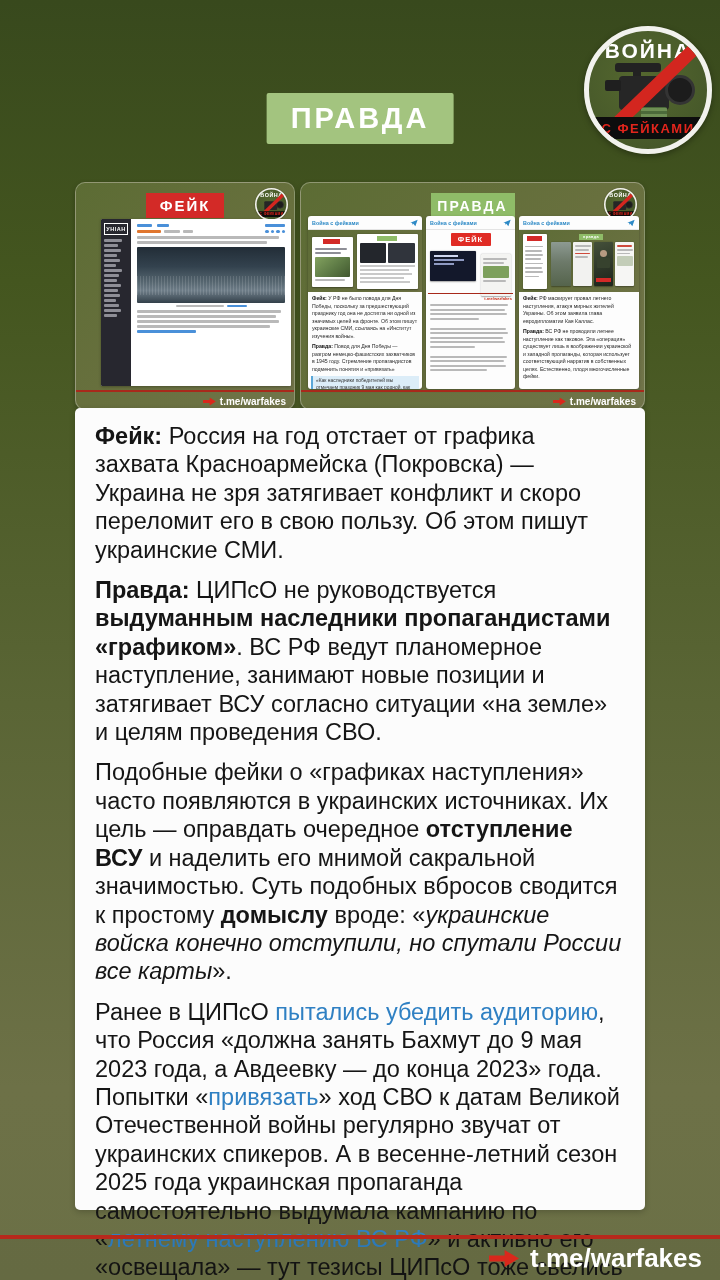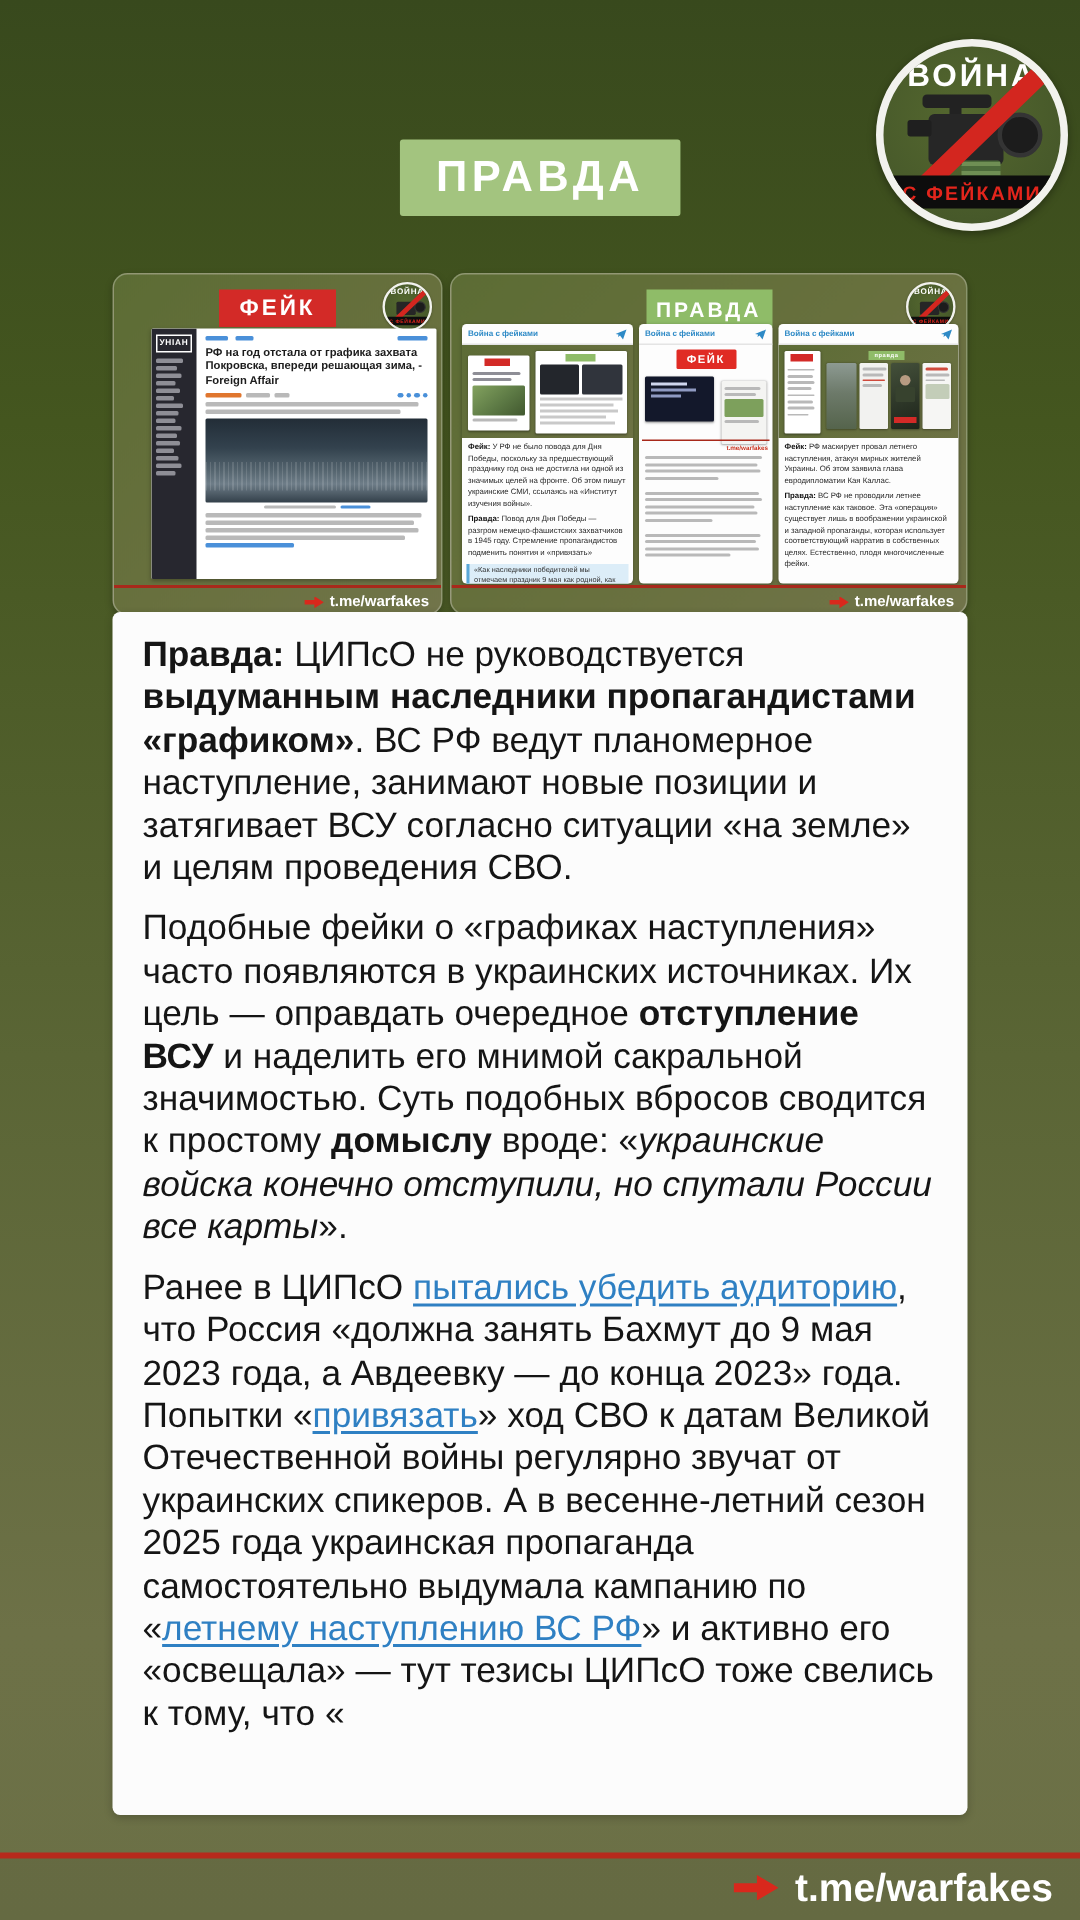--- a/index.html
+++ b/index.html
@@ -118,21 +118,21 @@
 
   
   .article{
     position:absolute;left:75px;top:408px;width:570px;height:802px;background:#fcfcfc;
     border-radius:5px;box-sizing:border-box;padding:14px 20px 0;
     box-shadow:0 2px 6px rgba(0,0,0,.2);
   }
   .article p{margin:0 0 12px;font-size:23.5px;line-height:28.4px;color:#151515;}
   .article .b{font-weight:bold;}
   .article .i{font-style:italic;}
-  .article .lnk{color:#2f80c3;text-decoration:underline;text-underline-offset:3px;}
+  .article .lnk{color:#2f80c3;text-underline-offset:3px;}
 
   
   .footer-line{position:absolute;left:0;right:0;top:1235px;height:4px;background:#b7291c;}
   .footer-shade{position:absolute;left:0;right:0;top:1239px;bottom:0;background:rgba(0,0,0,.05);}
   .footer-tme{position:absolute;right:18px;top:1243px;display:flex;align-items:center;gap:11px;
     color:#fff;font-weight:bold;font-size:26px;}
 </style>
 </head>
 <body>
 
@@ -187,21 +187,20 @@
         <div class="sk sk-d" style="width:15px;"></div>
       <div class="sk sk-d" style="width:17px;"></div>
         <div class="sk sk-d" style="width:13px;"></div>
     </div>
     <div class="unian-main">
       <div class="unian-nav">
         <div class="sk sk-b" style="width:15px;"></div>
           <div class="sk sk-b" style="width:12px;"></div>
         <div class="sk sk-b" style="width:20px;margin-left:auto;"></div>
       </div>
-      <div class="unian-h">РФ на год отстала от графика захвата Покровска, впереди решающая зима, - Foreign Affair</div>
       <div class="unian-meta">
         <div class="sk sk-o" style="width:24px;margin:0;"></div>
         <div class="sk" style="width:16px;margin:0;"></div>
         <div class="sk" style="width:10px;margin:0;"></div>
         <div class="dotrow">
           <div class="dot"></div>
             <div class="dot"></div>
             <div class="dot"></div>
             <div class="dot"></div>
         </div>
@@ -371,20 +370,21 @@
   </div>
 
   <div class="card-line"></div>
   <div class="card-tme">
     <span class="arrow arrow-sm"></span>
     <span>t.me/warfakes</span>
   </div>
 </div>
 
 <div class="article">
+  <p><span class="b">Фейк: </span><span>Россия на год отстает от графика захвата Красноармейска (Покровска) — Украина не зря затягивает конфликт и скоро переломит его в свою пользу. Об этом пишут украинские СМИ.</span></p>
   <p><span class="b">Правда: </span><span>ЦИПсО не руководствуется </span><span class="b">выдуманным наследники пропагандистами «графиком»</span><span>. ВС РФ ведут планомерное наступление, занимают новые позиции и затягивает ВСУ согласно ситуации «на земле» и целям проведения СВО.</span></p>
   <p><span>Подобные фейки о «графиках наступления» часто появляются в украинских источниках. Их цель — оправдать очередное </span><span class="b">отступление ВСУ</span><span> и наделить его мнимой сакральной значимостью. Суть подобных вбросов сводится к простому </span><span class="b">домыслу</span><span> вроде: «</span><span class="i">украинские войска конечно отступили, но спутали России все карты</span><span>».</span></p>
   <p><span>Ранее в ЦИПсО </span><span class="lnk">пытались убедить аудиторию</span><span>, что Россия «должна занять Бахмут до 9 мая 2023 года, а Авдеевку — до конца 2023» года. Попытки «</span><span class="lnk">привязать</span><span>» ход СВО к датам Великой Отечественной войны регулярно звучат от украинских спикеров. А в весенне-летний сезон 2025 года украинская пропаганда самостоятельно выдумала кампанию по «</span><span class="lnk">летнему наступлению ВС РФ</span><span>» и активно его «освещала» — тут тезисы ЦИПсО тоже свелись к тому, что «</span></p>
 </div>
 
 <div class="footer-line"></div>
 <div class="footer-shade"></div>
 <div class="footer-tme">
   <span class="arrow arrow-lg"></span>
   <span>t.me/warfakes</span>

